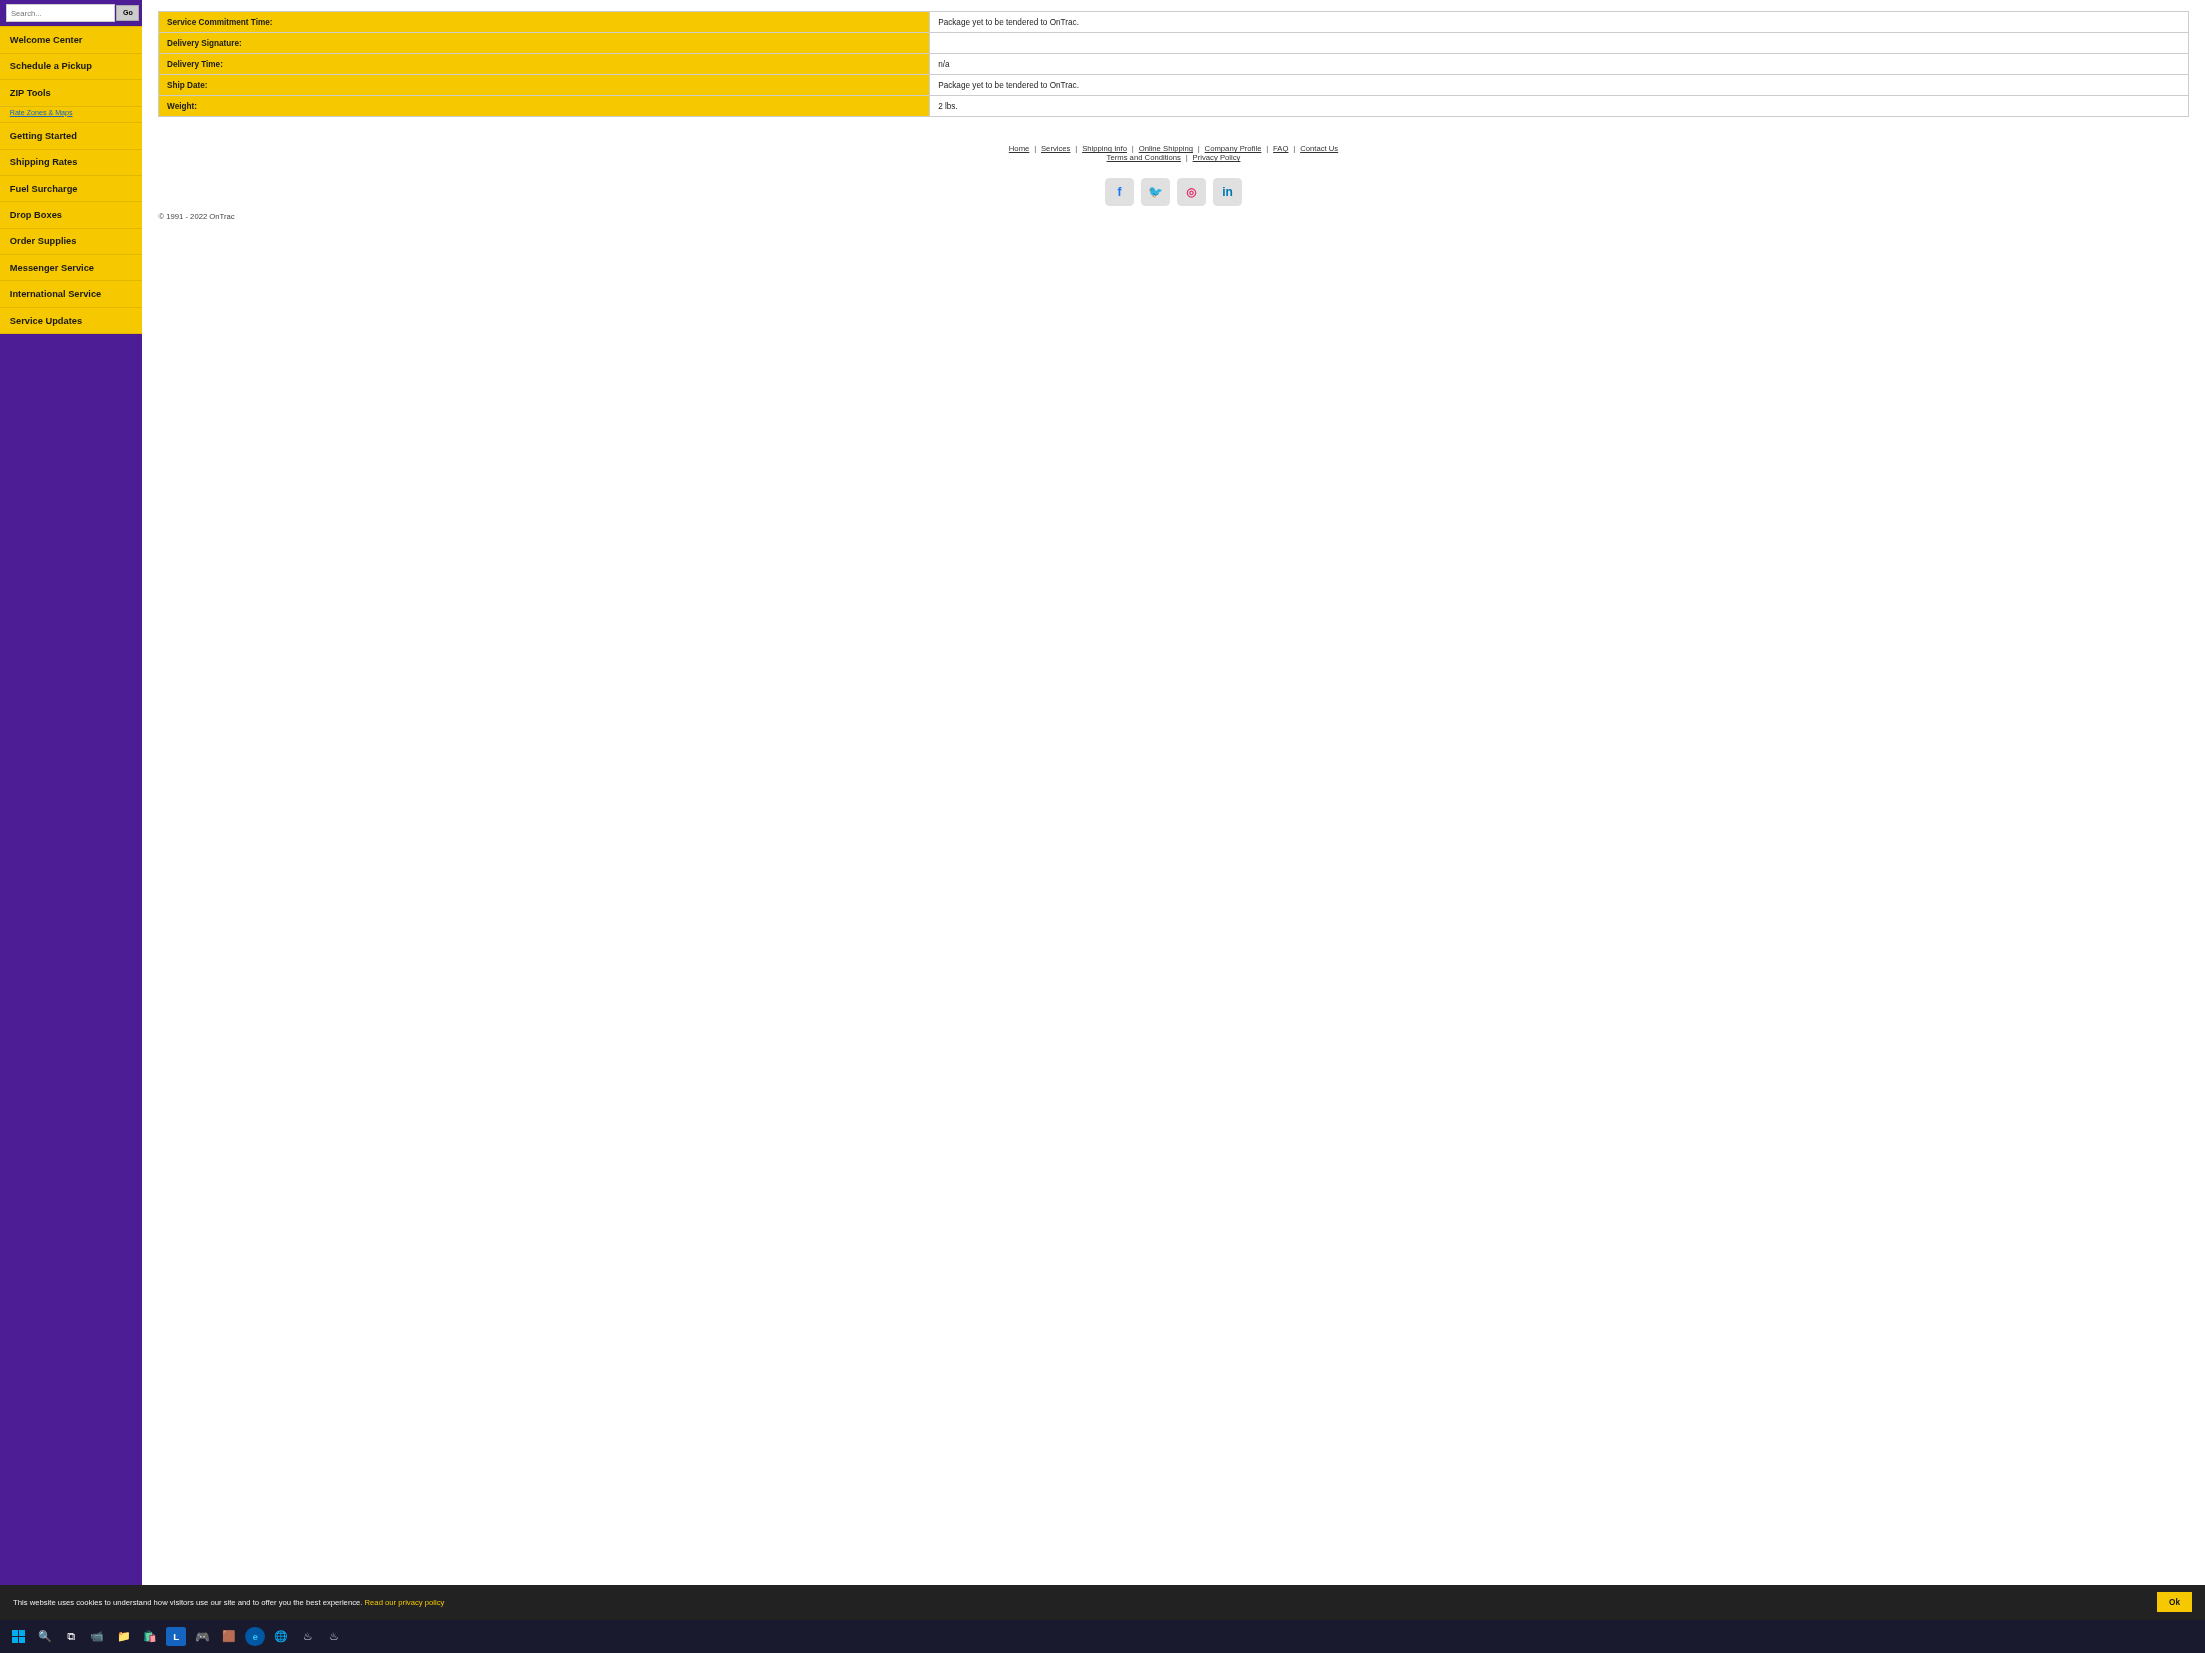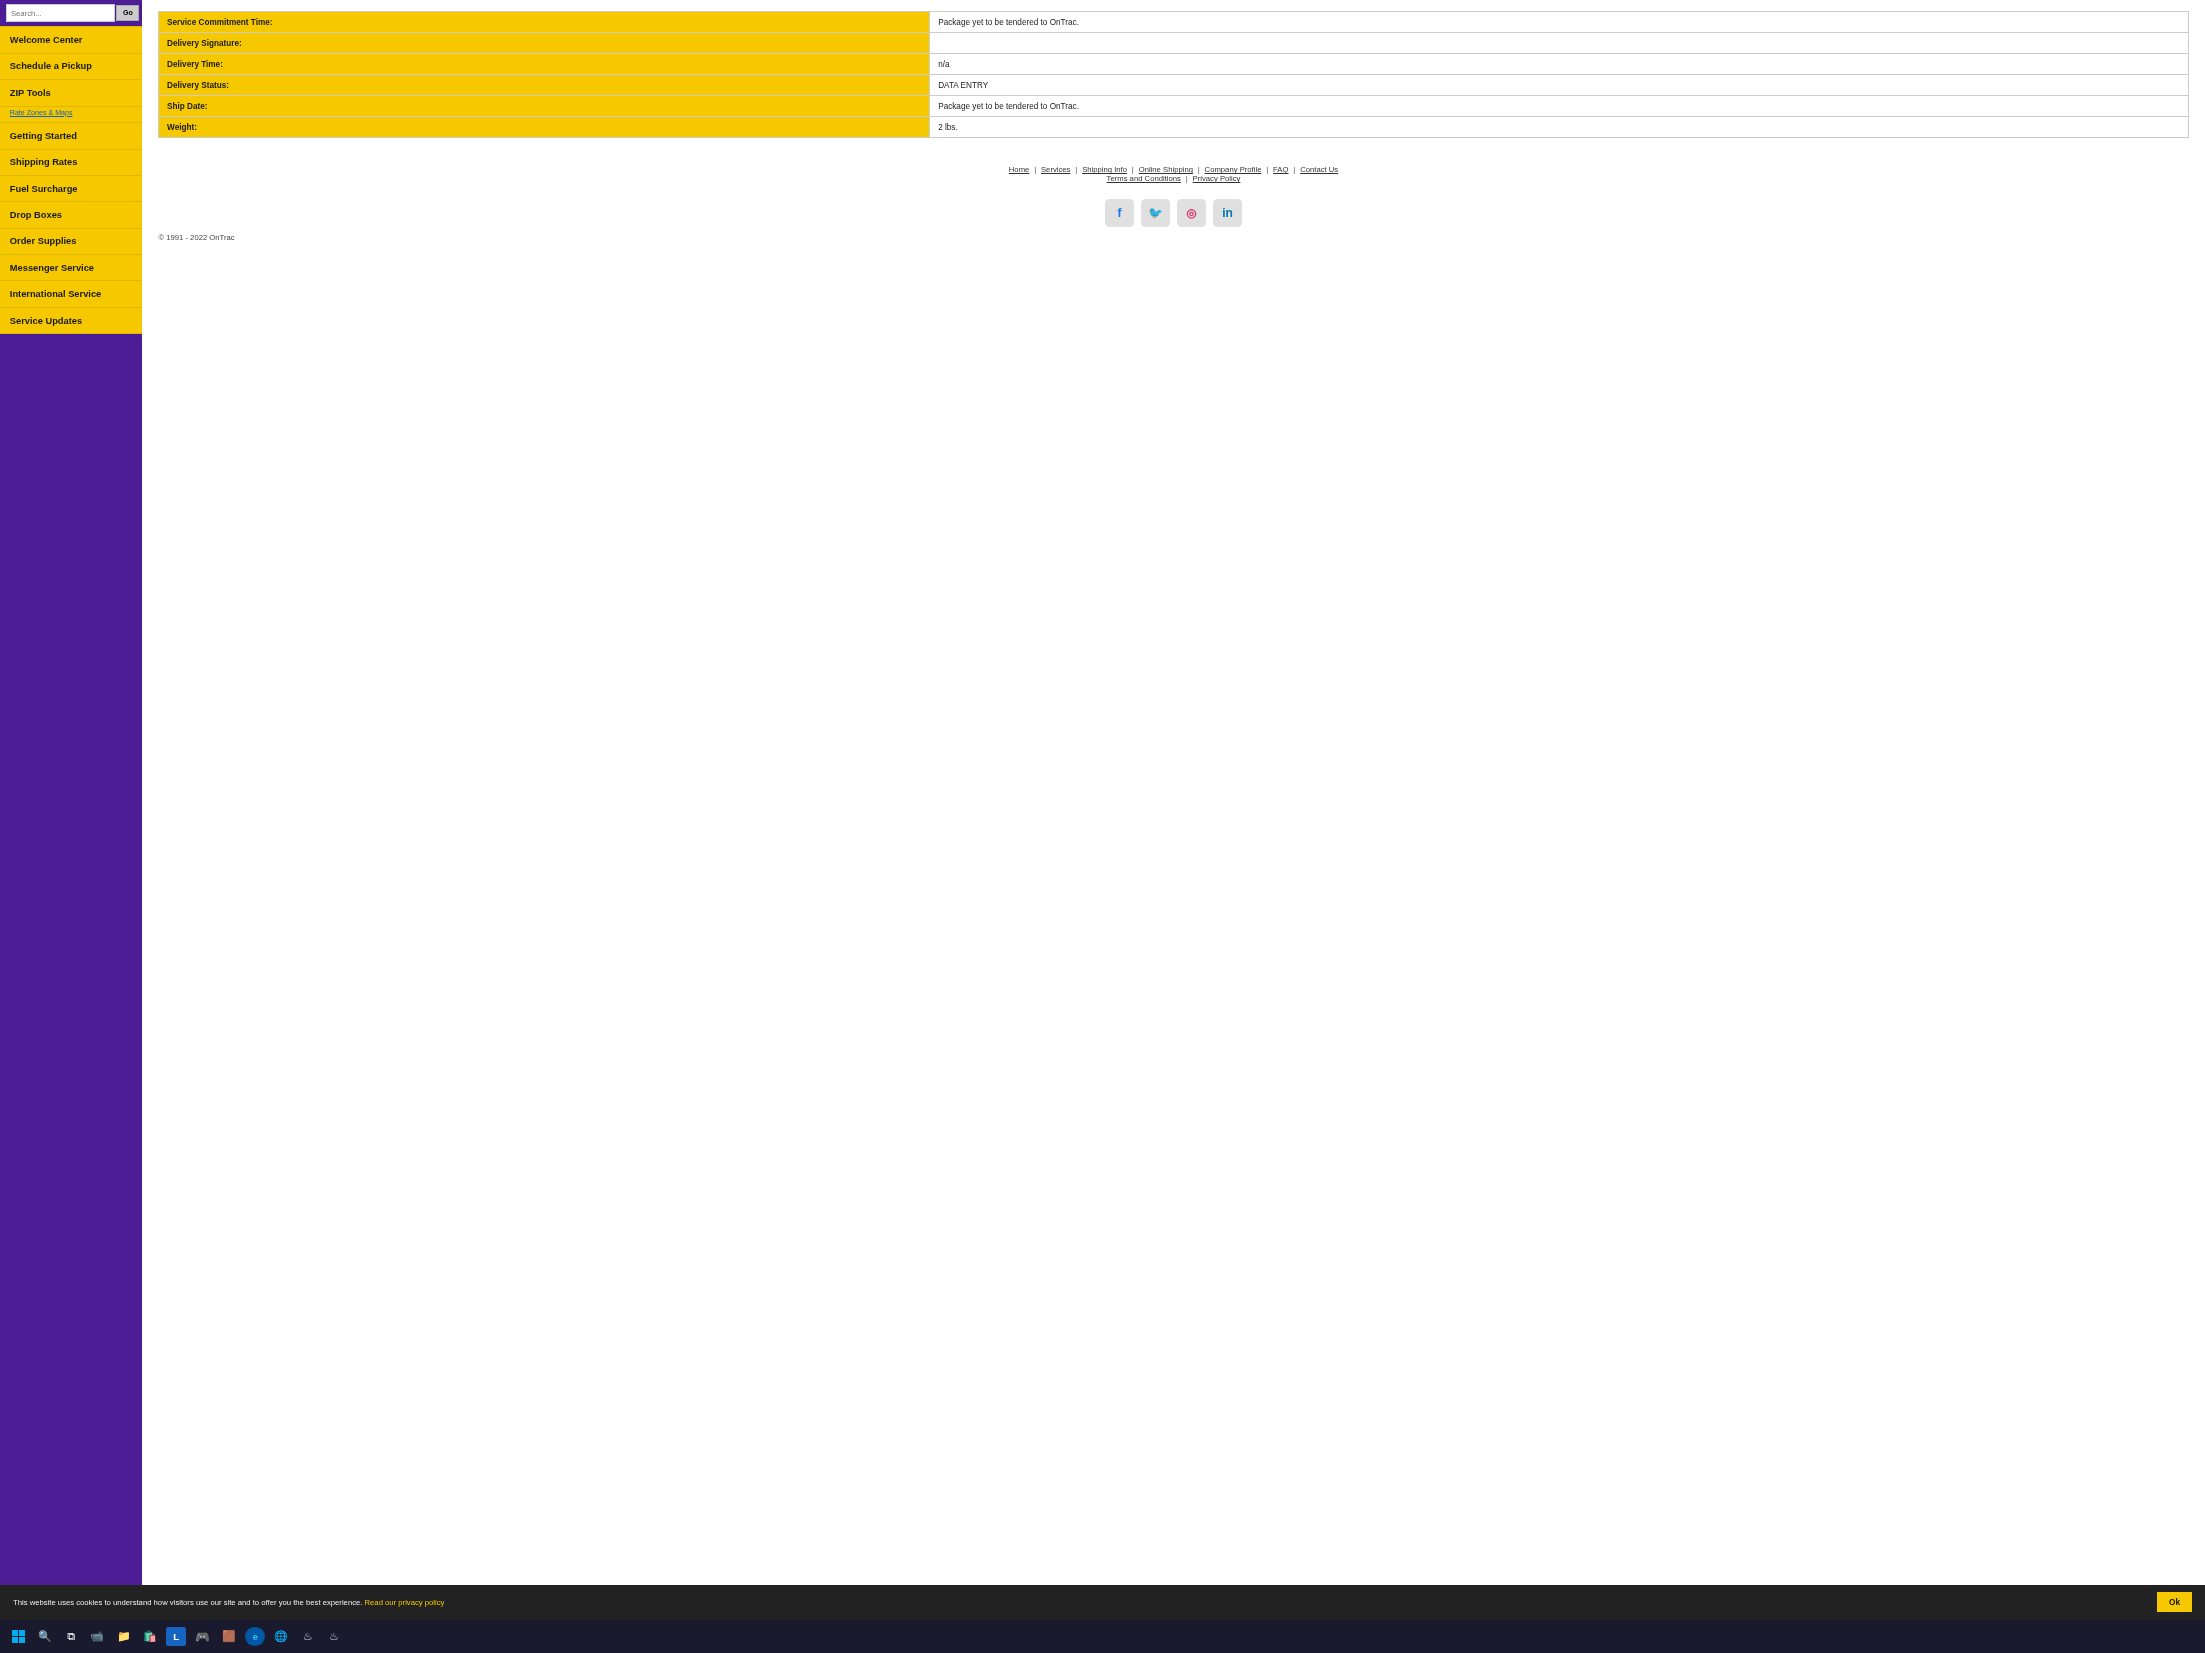--- a/index.html
+++ b/index.html
@@ -233,24 +233,20 @@
           </tr>
           <tr>
             <td class="label-cell">Delivery Signature:</td>
             <td class="value-cell"></td>
           </tr>
           <tr>
             <td class="label-cell">Delivery Time:</td>
             <td class="value-cell">n/a</td>
           </tr>
           <tr>
-            <td class="label-cell">Delivery Status:</td>
-            <td class="value-cell">DATA ENTRY</td>
-          </tr>
-          <tr>
             <td class="label-cell">Ship Date:</td>
             <td class="value-cell">Package yet to be tendered to OnTrac.</td>
           </tr>
           <tr>
             <td class="label-cell">Weight:</td>
             <td class="value-cell">2 lbs.</td>
           </tr>
         </tbody>
     </table>
 

